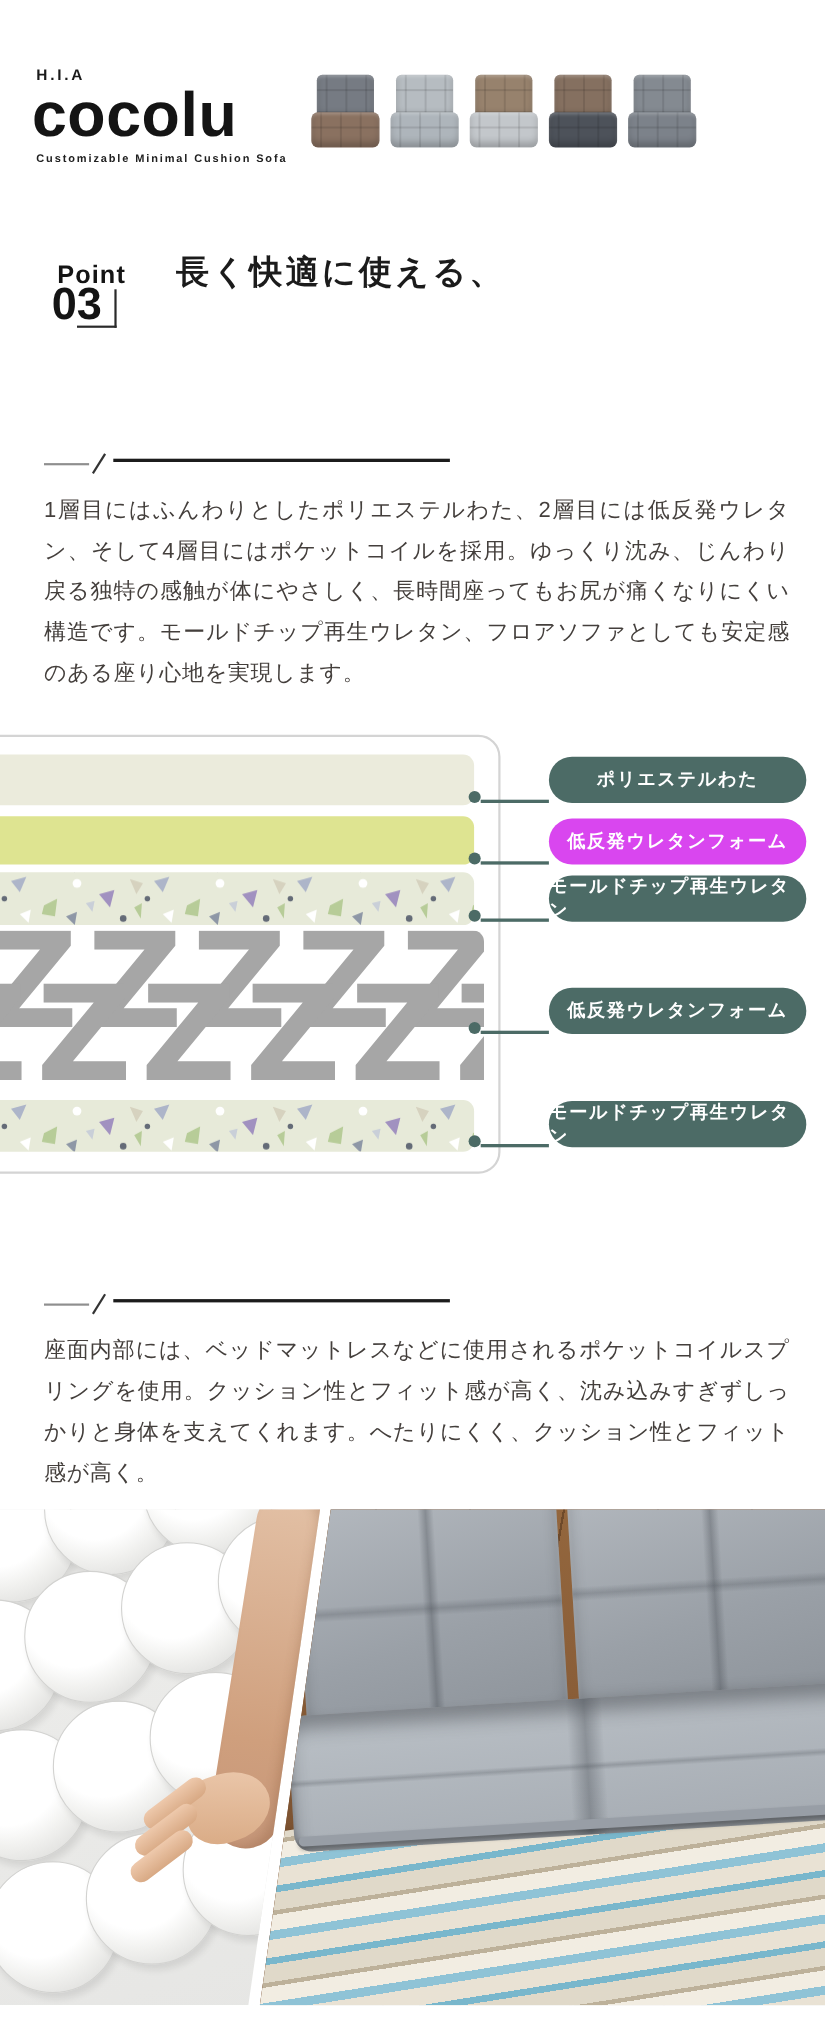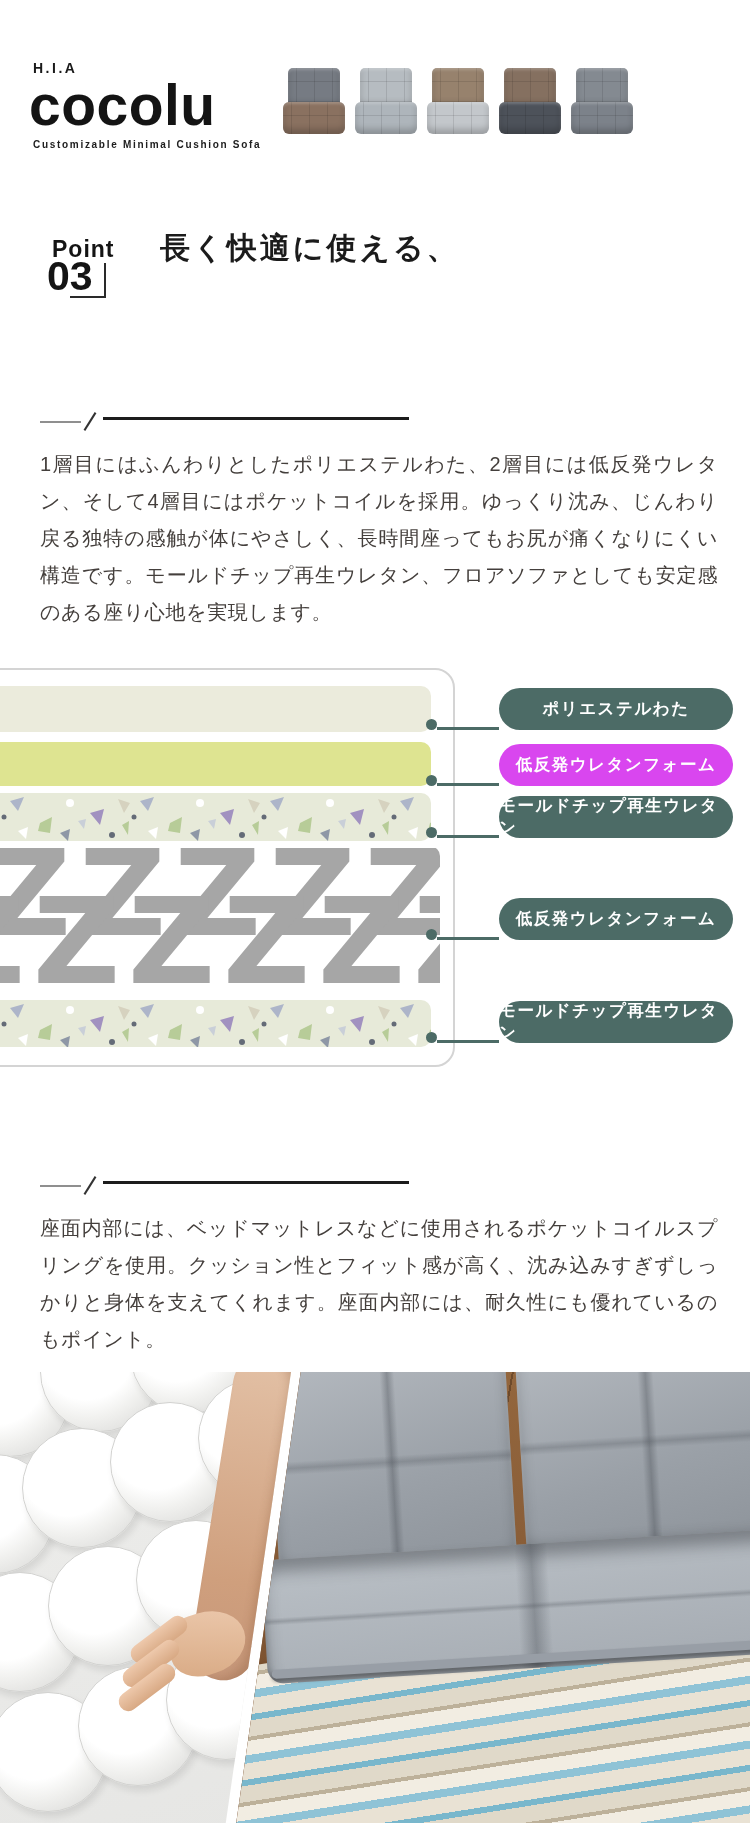--- a/index.html
+++ b/index.html
@@ -233,21 +233,21 @@
       <span class="line" style="background-color: rgb(76, 107, 102);"></span>
       <span class="pill" style="background-color: rgb(76, 107, 102);">モールドチップ再生ウレタン</span>
     </div>
   </div>
 
   <div class="rule r2">
     <span class="short"></span>
     <span class="slash"></span>
     <span class="long"></span>
   </div>
-  <div class="para p2">座面内部には、ベッドマットレスなどに使用されるポケットコイルスプリングを使用。クッション性とフィット感が高く、沈み込みすぎずしっかりと身体を支えてくれます。座面内部には、耐久性にも優れているのもポイント。</div>
+  <div class="para p2">座面内部には、ベッドマットレスなどに使用されるポケットコイルスプリングを使用。クッション性とフィット感が高く、沈み込みすぎずしっかりと身体を支えてくれます。へたりにくく、クッション性とフィット感が高く。</div>
 
   <div class="photos">
 
     <div class="photo photo-left">
       <div class="coil" style="left:-50px; top:-35px;"></div>
       <div class="coil" style="left:40px;  top:-60px;"></div>
       <div class="coil" style="left:130px; top:-78px;"></div>
       <div class="coil" style="left:-65px; top:82px;"></div>
       <div class="coil" style="left:22px;  top:56px;"></div>
       <div class="coil" style="left:110px; top:30px;"></div>

